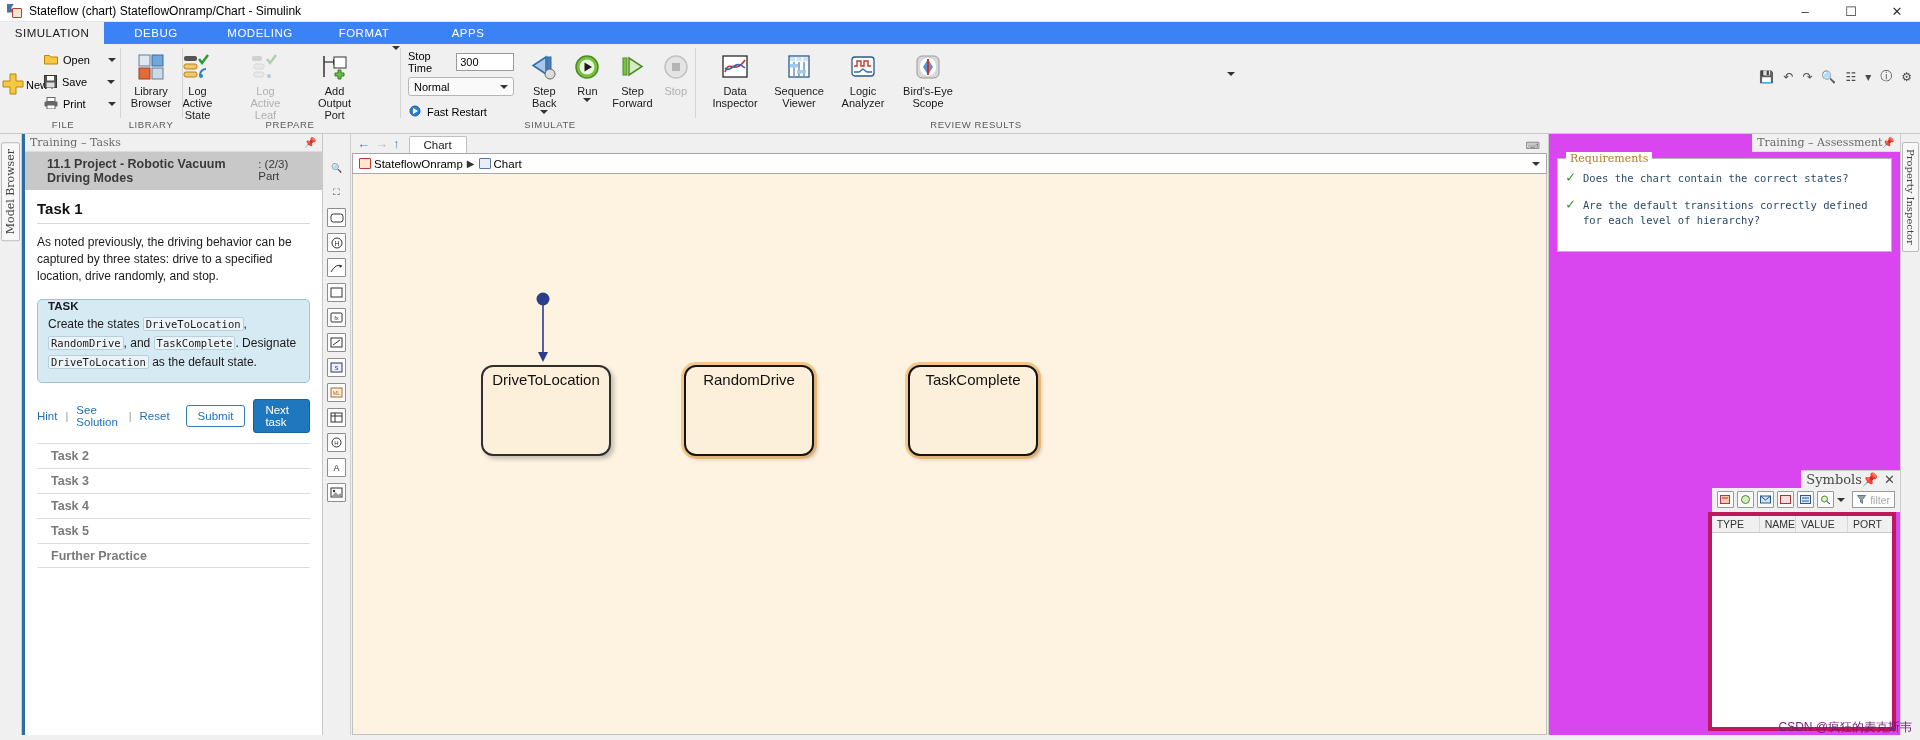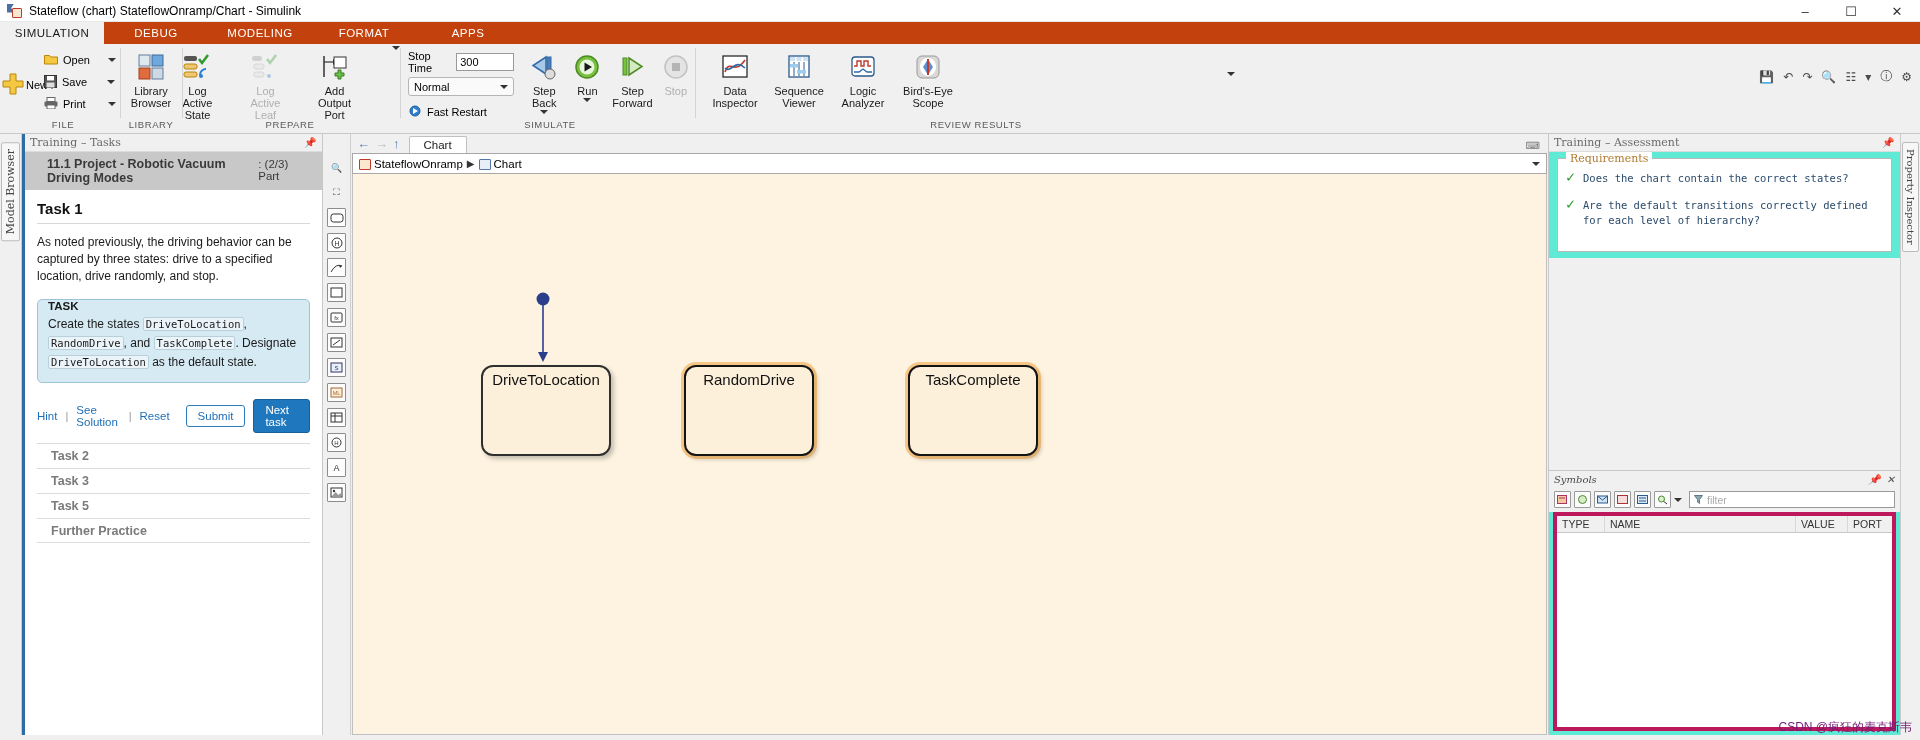--- a/index.html
+++ b/index.html
@@ -34,21 +34,21 @@
     font-size: 12px; color: #000; white-space: nowrap;
   }
   .winbtns { position: absolute; right: 0; top: 0; height: 22px; display: flex; }
   .winbtn {
     width: 46px; height: 22px; display: flex; align-items: center; justify-content: center;
     font-size: 13px; color: #333;
   }
 
   
   .tabstrip {
-    height: 22px; background: #c2410c; display: flex; align-items: stretch;
+    height: 22px; background: #3b82f6; display: flex; align-items: stretch;
     position: relative;
   }
   .tabstrip .tab {
     min-width: 104px; padding: 0 14px;
     display: flex; align-items: center; justify-content: center;
     font-size: 11.5px; letter-spacing: .5px; color: #ffffff;
     white-space: nowrap;
   }
   .tabstrip .tab.active { background: #f0f0f0; color: #1a1a1a; }
 
@@ -191,21 +191,21 @@
   .edtab {
     background: #fff; border: 1px solid #c0c0c0; border-bottom: none;
     padding: 2px 14px; font-size: 11.5px; color: #222; border-radius: 2px 2px 0 0;
   }
   .kbdicon { position: absolute; right: 8px; bottom: 2px; font-size: 10px; color: #777; }
   .breadcrumbbar {
     height: 21px; background: #fff; border: 1px solid #a8a8a8;
     display: flex; align-items: center; padding: 0 6px; gap: 4px; font-size: 11.5px;
     margin: 0 1px;
   }
-  .bc-item { display: flex; align-items: flex-end; gap: 3px; }
+  .bc-item { display: flex; align-items: center; gap: 3px; }
   .bc-ico {
     width: 12px; height: 11px; background: #fbe6cf; border: 1px solid #c0392b;
     border-radius: 1px; flex: none;
   }
   .bc-ico.chart { background: #e8eef8; border-color: #5577aa; }
   .bc-arrow { color: #333; font-size: 10px; }
   .bc-caret { margin-left: auto; }
   .canvas {
     flex: 1; background: #fdf3e0; border: 1px solid #c0c0c0; border-top: none;
     margin: 0 1px 0 1px; position: relative; overflow: hidden;
@@ -215,42 +215,42 @@
     border: 2px solid #2f2f2f; border-radius: 12px;
     display: flex; align-items: flex-start; justify-content: center;
     padding-top: 4px; font-size: 15px; color: #111;
     box-shadow: 3px 3px 4px rgba(0,0,0,.22);
   }
   .sfstate.sel { border-color: #141414; box-shadow: 0 0 0 3px rgba(240,160,60,.55), 3px 3px 4px rgba(0,0,0,.22); }
   .defjunction { position: absolute; }
 
   
   .assesspanel {
-    width: 352px; background: #5eead4; border-left: 1px solid #c8c8c8;
-    display: flex; flex-direction: column;
+    width: 352px; background: #d946ef; border-left: 1px solid #c8c8c8;
+    display: flex; flex-direction: column; align-items: flex-end;
   }
   .reqbox {
     margin: 6px 8px; background: #fff; border: 1px solid #b9b9b9; flex: none;
     padding: 0 8px 10px 8px; position: relative; height: 94px;
   }
   .reqlegend {
     position: absolute; top: -7px; left: 8px; background: #fff; padding: 0 4px;
     font-family: "DejaVu Serif", serif; font-size: 11px; color: #b07a2e;
   }
   .reqitem {
     display: flex; gap: 8px; margin-top: 12px; font-family: "DejaVu Sans Mono", monospace;
     font-size: 10.5px; color: #2a4a6a; line-height: 15px;
   }
   .chk { color: #2e9b2e; font-size: 15px; line-height: 13px; flex: none; }
   .assessfill { flex: 1; background: #f0f0f0; }
 
   .symhdr {
     height: 18px; background: #f0f0f0; border-top: 1px solid #c8c8c8;
     display: flex; align-items: center; justify-content: space-between;
-    padding: 0 5px; font-family: "DejaVu Serif", serif; font-size: 10px; color: #4a4a4a; font-style: italic;
+    padding: 0 5px; font-family: "DejaVu Serif", serif; font-size: 13px; color: #4a4a4a;
   }
   .symtoolbar {
     height: 24px; background: #f0f0f0; display: flex; align-items: center; gap: 3px; padding: 0 5px;
   }
   .symbtn {
     width: 17px; height: 17px; border: 1px solid #9a9a9a; background: #fbfbfb;
     display: flex; align-items: center; justify-content: center; font-size: 8px; border-radius: 1px;
   }
   .filterbox {
     flex: 1; height: 17px; border: 1px solid #9a9a9a; background: #fff;
@@ -588,20 +588,21 @@
         <span class="sep">|</span>
         <span class="lnk">Reset</span>
         <span style="flex:1"></span>
         <span class="btn outline">Submit</span>
         <span class="btn primary">Next task</span>
       </div>
 
       <div class="tasklist">
         <div class="taskrow">Task 2</div>
         <div class="taskrow">Task 3</div>
+        <div class="taskrow">Task 4</div>
         <div class="taskrow">Task 5</div>
         <div class="taskrow">Further Practice</div>
       </div>
     </div>
   </div>
 
   <div class="toolcol">
     <div class="tool plain">🔍</div>
     <div class="tool plain">⛶</div>
     <div class="tool">

